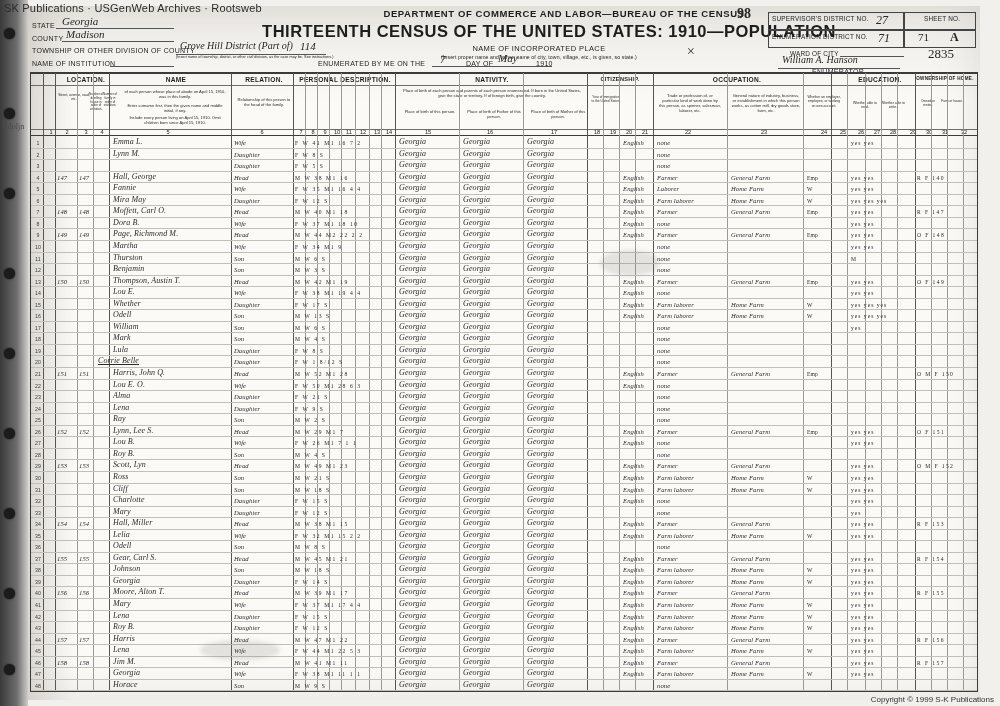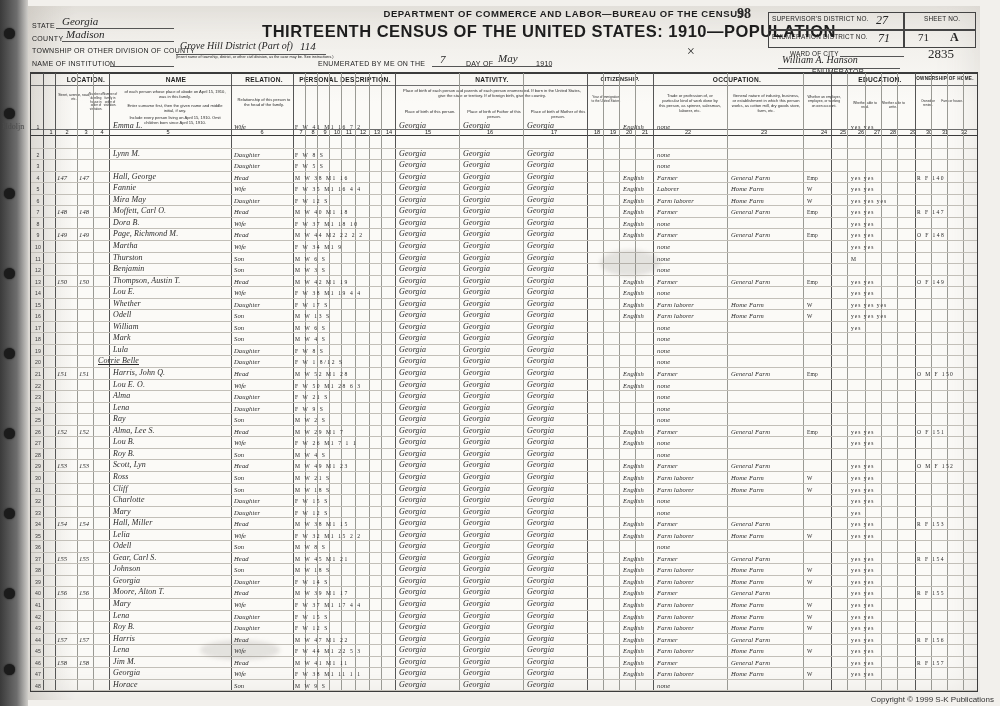--- a/index.html
+++ b/index.html
@@ -242,26 +242,31 @@
   <div class="hole" style="top:28px;"></div>
   <div class="hole" style="top:108px;"></div>
   <div class="hole" style="top:188px;"></div>
   <div class="hole" style="top:268px;"></div>
   <div class="hole" style="top:348px;"></div>
   <div class="hole" style="top:428px;"></div>
   <div class="hole" style="top:508px;"></div>
   <div class="hole" style="top:588px;"></div>
   <div class="hole" style="top:664px;"></div>
 
+  <div class="watermark-top">SK Publications · USGenWeb Archives · Rootsweb</div>
   <div class="watermark-bottom">Copyright © 1999 S-K Publications</div>
   <div class="side-note">Hdoljn</div>
 
   <div class="hdr">
     <div class="hdr-dept">DEPARTMENT OF COMMERCE AND LABOR—BUREAU OF THE CENSUS</div>
     <div class="hdr-title">THIRTEENTH CENSUS OF THE UNITED STATES: 1910—POPULATION</div>
+    <div class="hdr-incorp">
+      <span>NAME OF INCORPORATED PLACE</span>
+      <span class="sub">(Insert proper name and, when name of city, town, village, etc., is given, so state.)</span>
+    </div>
   </div>
 
   <div class="field-label" style="left:32px; top:22px;">STATE</div>
   <div class="hand" style="left:62px; top:15px; font-size:11px;">Georgia</div>
   <div class="rule" style="left:56px; top:28px; width:118px;"></div>
 
   <div class="field-label" style="left:32px; top:35px;">COUNTY</div>
   <div class="hand" style="left:66px; top:28px; font-size:11px;">Madison</div>
   <div class="rule" style="left:62px; top:41px; width:112px;"></div>
 
@@ -408,21 +413,21 @@
     <div class="vline light" style="left:834px;"></div>
     <div class="vline light" style="left:850px;"></div>
     <div class="vline light" style="left:866px;"></div>
     <div class="vline" style="left:884px;"></div>
     <div class="vline light" style="left:900px;"></div>
     <div class="vline light" style="left:916px;"></div>
     <div class="vline light" style="left:932px;"></div>
 
     <div id="rows-layer">
         <div class="hline light" style="top: 74.55px;"></div>
-        <div style="position: absolute; left: 0px; top: 48px; width: 946px; height: 11.55px;">
+        <div style="position: absolute; left: 0px; top: 64px; width: 946px; height: 11.55px;">
           <div class="rownum" style="left: 1px; top: 1px;;top:3px;width:12px;">1</div>
           <div class="cell" style="left: 82px; top: 1px;;top:0px;">Emma L.</div>
           <div class="cell tiny" style="left: 203px; top: 1px;;top:2px;">Wife</div>
           <div class="cell mini" style="left: 264px; top: 1px;;top:3px;letter-spacing:1.6px;">F W 41 M1 16 7 2</div>
           <div class="cell" style="left: 368px; top: 1px;;top:0px;">Georgia</div>
           <div class="cell" style="left: 432px; top: 1px;;top:0px;">Georgia</div>
           <div class="cell" style="left: 496px; top: 1px;;top:0px;">Georgia</div>
           <div class="cell tiny" style="left: 592px; top: 1px;;top:2px;">English</div>
           <div class="cell tiny" style="left: 626px; top: 1px;;top:2px;">none</div>
           <div class="cell mini" style="left: 820px; top: 1px;;top:3px;letter-spacing:1px;">yes yes</div>
@@ -746,21 +751,21 @@
           <div class="cell" style="left: 368px; top: 1px;;top:0px;">Georgia</div>
           <div class="cell" style="left: 432px; top: 1px;;top:0px;">Georgia</div>
           <div class="cell" style="left: 496px; top: 1px;;top:0px;">Georgia</div>
           <div class="cell tiny" style="left: 626px; top: 1px;;top:2px;">none</div>
         </div>
         <div class="hline light" style="top: 363.3px;"></div>
         <div style="position: absolute; left: 0px; top: 352.75px; width: 946px; height: 11.55px;">
           <div class="rownum" style="left: 1px; top: 1px;;top:3px;width:12px;">26</div>
           <div class="cell tiny" style="left: 26px; top: 1px;;top:2px;">152</div>
           <div class="cell tiny" style="left: 48px; top: 1px;;top:2px;">152</div>
-          <div class="cell" style="left: 82px; top: 1px;;top:0px;">Alma, Lee S.</div>
+          <div class="cell" style="left: 82px; top: 1px;;top:0px;">Lynn, Lee S.</div>
           <div class="cell tiny" style="left: 203px; top: 1px;;top:2px;">Head</div>
           <div class="cell mini" style="left: 264px; top: 1px;;top:3px;letter-spacing:1.6px;">M W 29 M1 7</div>
           <div class="cell" style="left: 368px; top: 1px;;top:0px;">Georgia</div>
           <div class="cell" style="left: 432px; top: 1px;;top:0px;">Georgia</div>
           <div class="cell" style="left: 496px; top: 1px;;top:0px;">Georgia</div>
           <div class="cell tiny" style="left: 592px; top: 1px;;top:2px;">English</div>
           <div class="cell tiny" style="left: 626px; top: 1px;;top:2px;">Farmer</div>
           <div class="cell tiny" style="left: 700px; top: 1px;;top:2px;">General Farm</div>
           <div class="cell mini" style="left: 776px; top: 1px;;top:3px;">Emp</div>
           <div class="cell mini" style="left: 820px; top: 1px;;top:3px;letter-spacing:1px;">yes yes</div>

